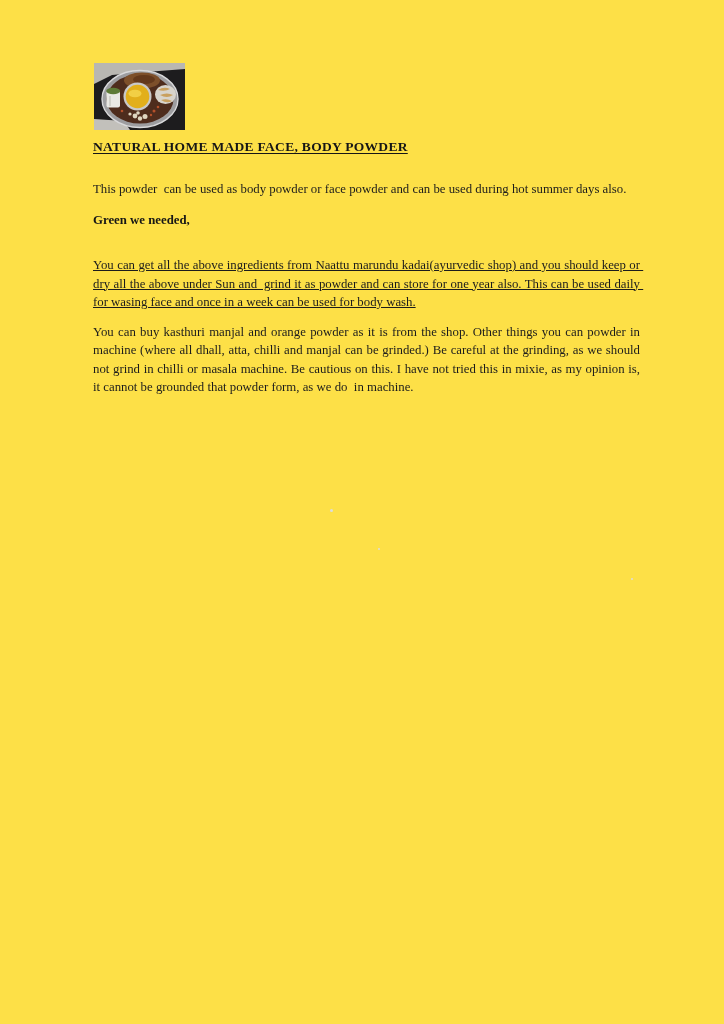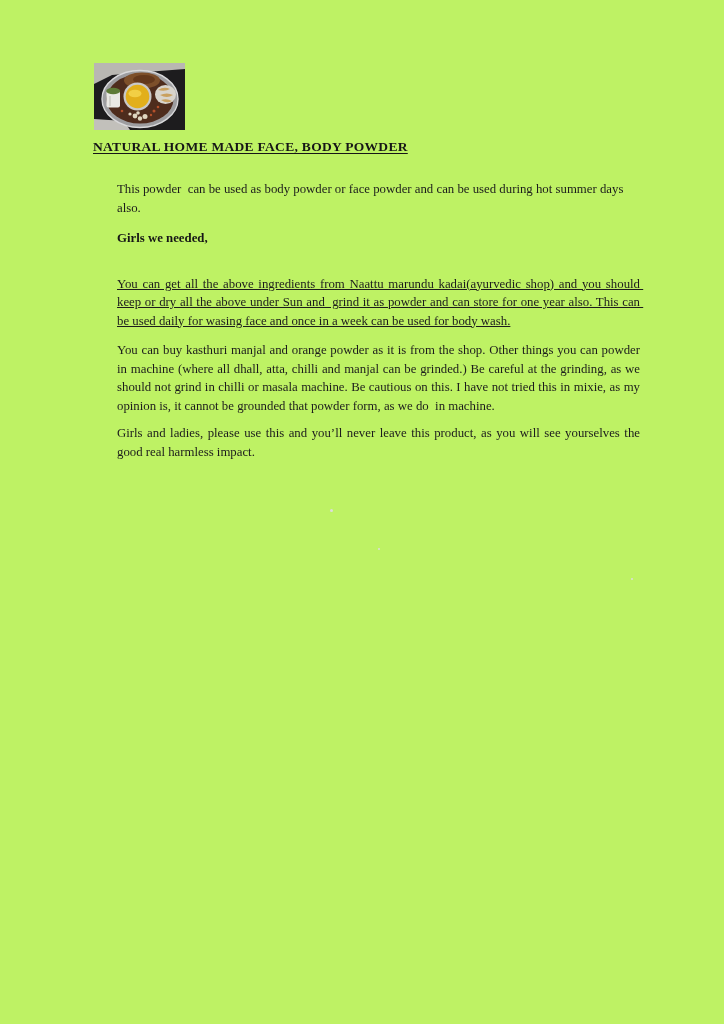--- a/index.html
+++ b/index.html
@@ -1,21 +1,21 @@
 <!DOCTYPE html>
 <html><head>
 <meta charset="utf-8">
 <style>
   * { margin: 0; padding: 0; box-sizing: border-box; }
   html, body { background: #e8e8e8; }
   .page {
     position: relative;
     width: 724px;
     height: 1024px;
-    background: #bef264;
+    background: #fde047;
     margin: 0 auto;
     overflow: hidden;
     font-family: "Liberation Serif", "DejaVu Serif", serif;
     color: #1c1c1c;
   }
   .photo {
     position: absolute;
     left: 94px;
     top: 63px;
     width: 91px;
@@ -36,21 +36,20 @@
     text-decoration: underline;
     text-decoration-thickness: 1.4px;
     text-underline-offset: 2px;
     color: #161616;
   }
   p.para {
     font-size: 12.8px;
     line-height: 18.5px;
     white-space: pre-wrap;
     color: #1c1c1c;
-    margin-left: 24px;
   }
   p.bold { font-weight: bold; color: #161616; }
   p.justify { text-align: justify; }
   .mt-intro   { margin-top: 25px; }
   .mt-things  { margin-top: 12px; }
   .mt-ingred  { margin-top: 13px; }
   .mt-get     { margin-top: 27px; text-decoration: underline; }
   .mt-buy     { margin-top: 11px; }
   .mt-girls   { margin-top: 9px; }
   .mt-best    { margin-top: 10px; }
@@ -110,28 +109,27 @@
       <circle cx="57" cy="52" r="1.2" fill="#b5502a"></circle>
       <circle cx="28" cy="48" r="1.3" fill="#b5502a"></circle>
     </svg>
   </div>
 
   <div class="content">
     <div class="doc-title">NATURAL HOME MADE FACE, BODY POWDER</div>
 
     <p class="para mt-intro">This powder  can be used as body powder or face powder and can be used during hot summer days also.</p>
 
-    <p class="para bold mt-things">Girls we needed,</p>
+    <p class="para bold mt-things">Green we needed,</p>
 
 
     <p class="para justify mt-get">You can get all the above ingredients from Naattu marundu kadai(ayurvedic shop) and you should keep or dry all the above under Sun and  grind it as powder and can store for one year also. This can be used daily for wasing face and once in a week can be used for body wash.</p>
 
     <p class="para justify mt-buy">You can buy kasthuri manjal and orange powder as it is from the shop. Other things you can powder in machine (where all dhall, atta, chilli and manjal can be grinded.) Be careful at the grinding, as we should not grind in chilli or masala machine. Be cautious on this. I have not tried this in mixie, as my opinion is, it cannot be grounded that powder form, as we do  in machine.</p>
 
-    <p class="para justify mt-girls">Girls and ladies, please use this and you’ll never leave this product, as you will see yourselves the good real harmless impact.</p>
 
   </div>
 
   <div class="speck s1"></div>
   <div class="speck s2"></div>
   <div class="speck s3"></div>
 
 </div>
 
 </body></html>

